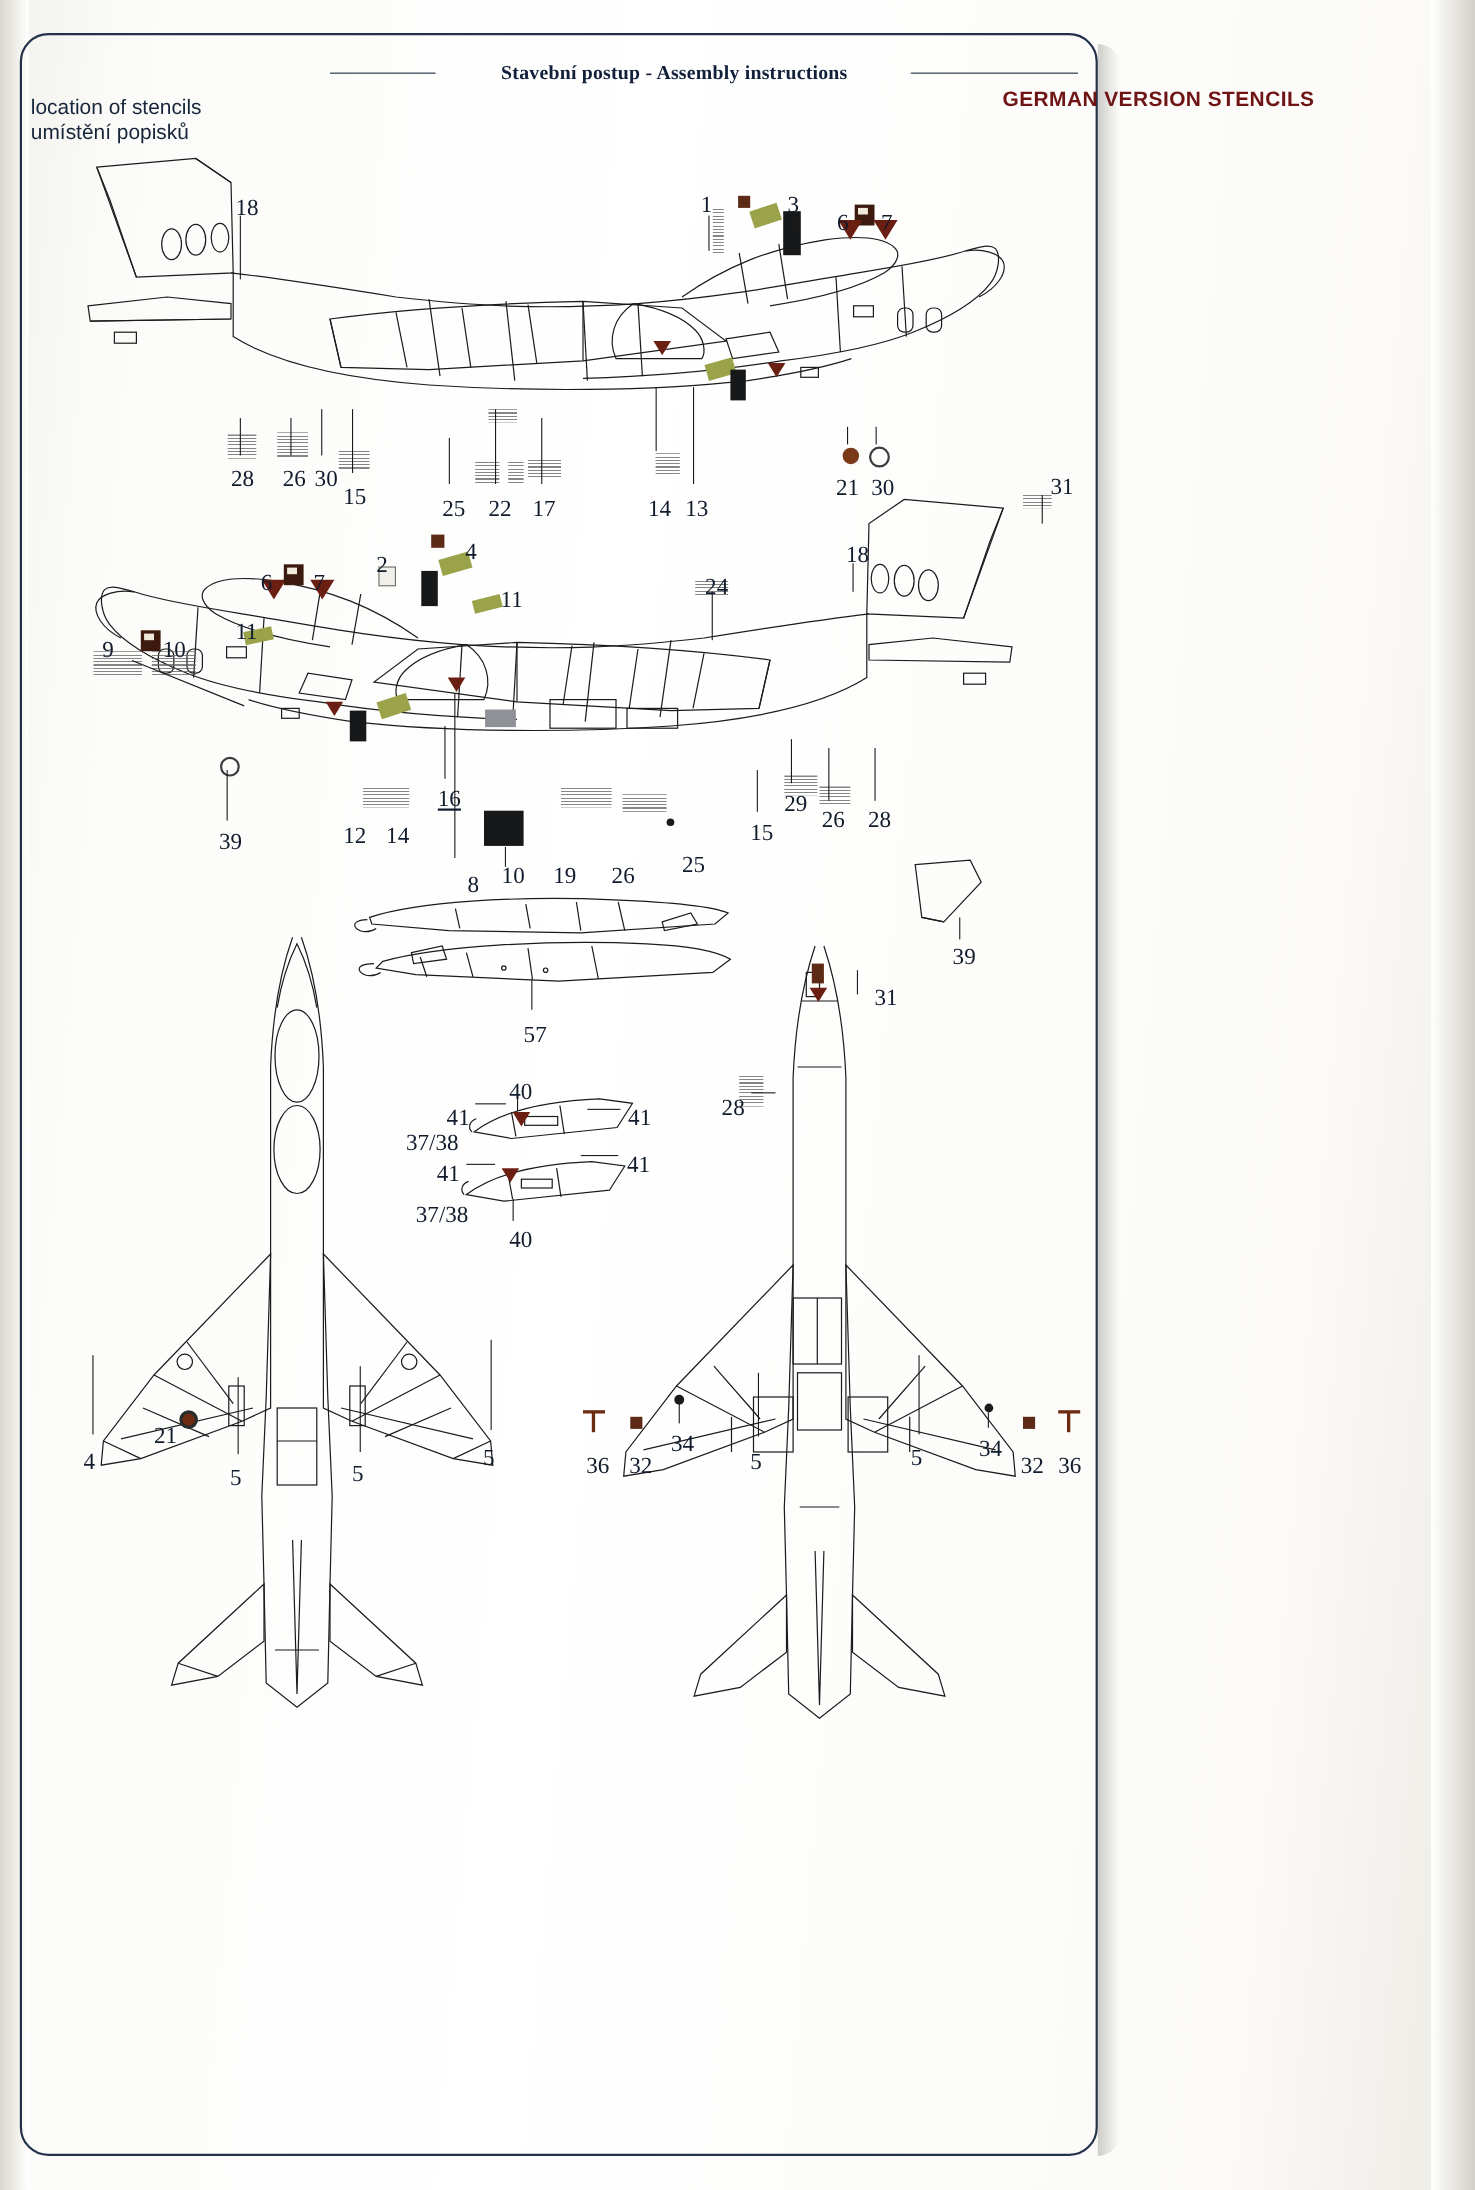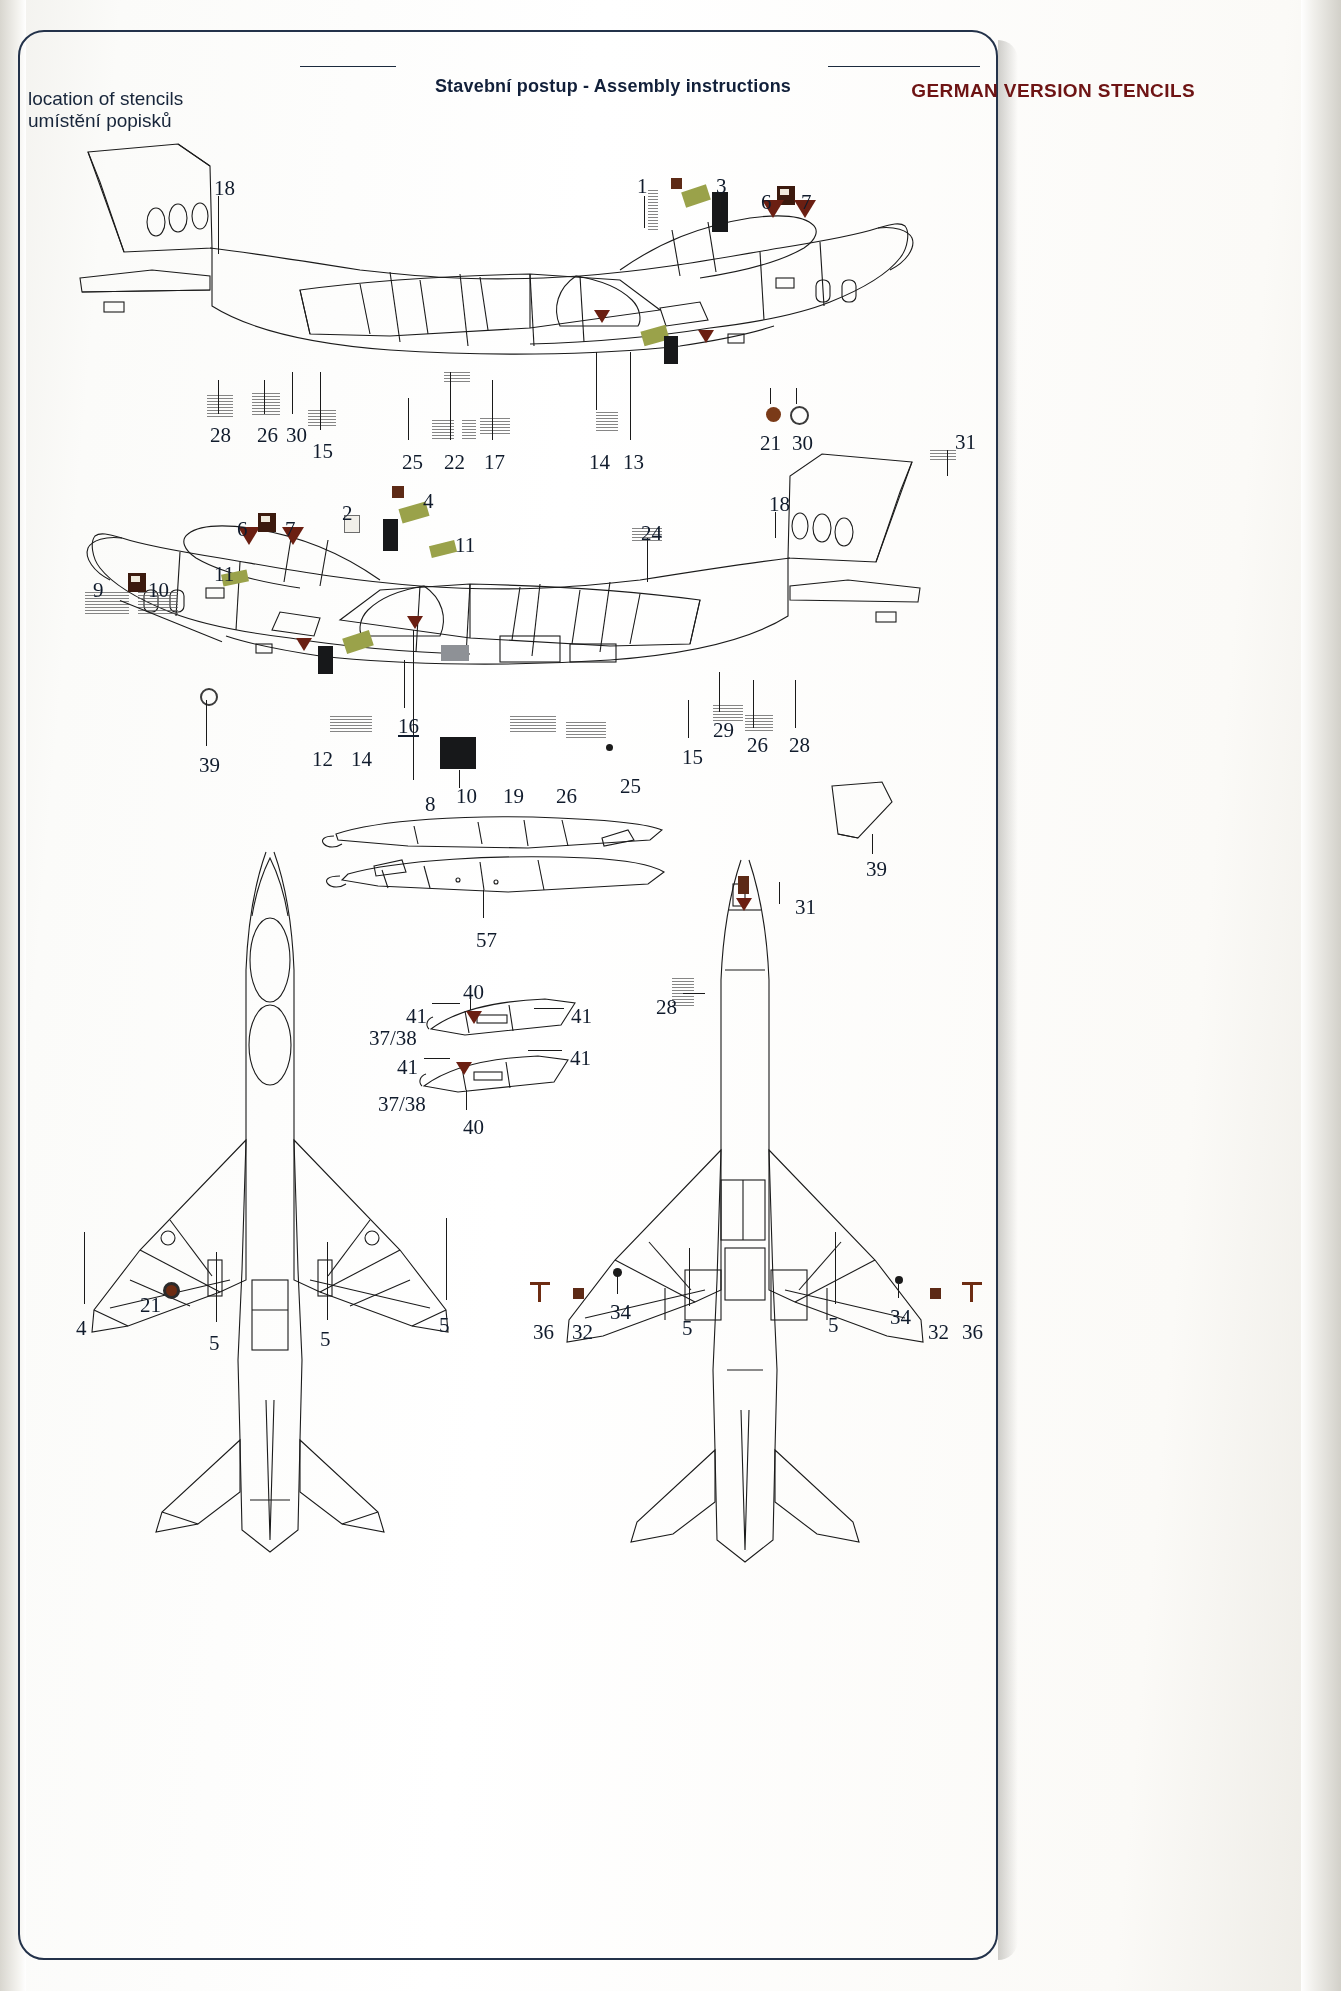--- a/index.html
+++ b/index.html
@@ -60,26 +60,25 @@
     position: absolute;
     height: 1px;
     background: #1b2a3d;
   }
   .title-cz {
     position: absolute;
     left: 398px;
     top: 56px;
     width: 430px;
     text-align: center;
-    font-family: Liberation Sans, sans-serif;
+    font-family: Liberation Serif, serif;
     font-weight: bold;
     font-size: 18px;
     color: #12203a;
     letter-spacing: 0.2px;
-    margin-top: 20px;
   }
   .title-de {
     position: absolute;
     left: 845px;
     top: 80px;
     width: 350px;
     text-align: right;
     font-weight: bold;
     font-size: 19px;
     color: #6e1414;

